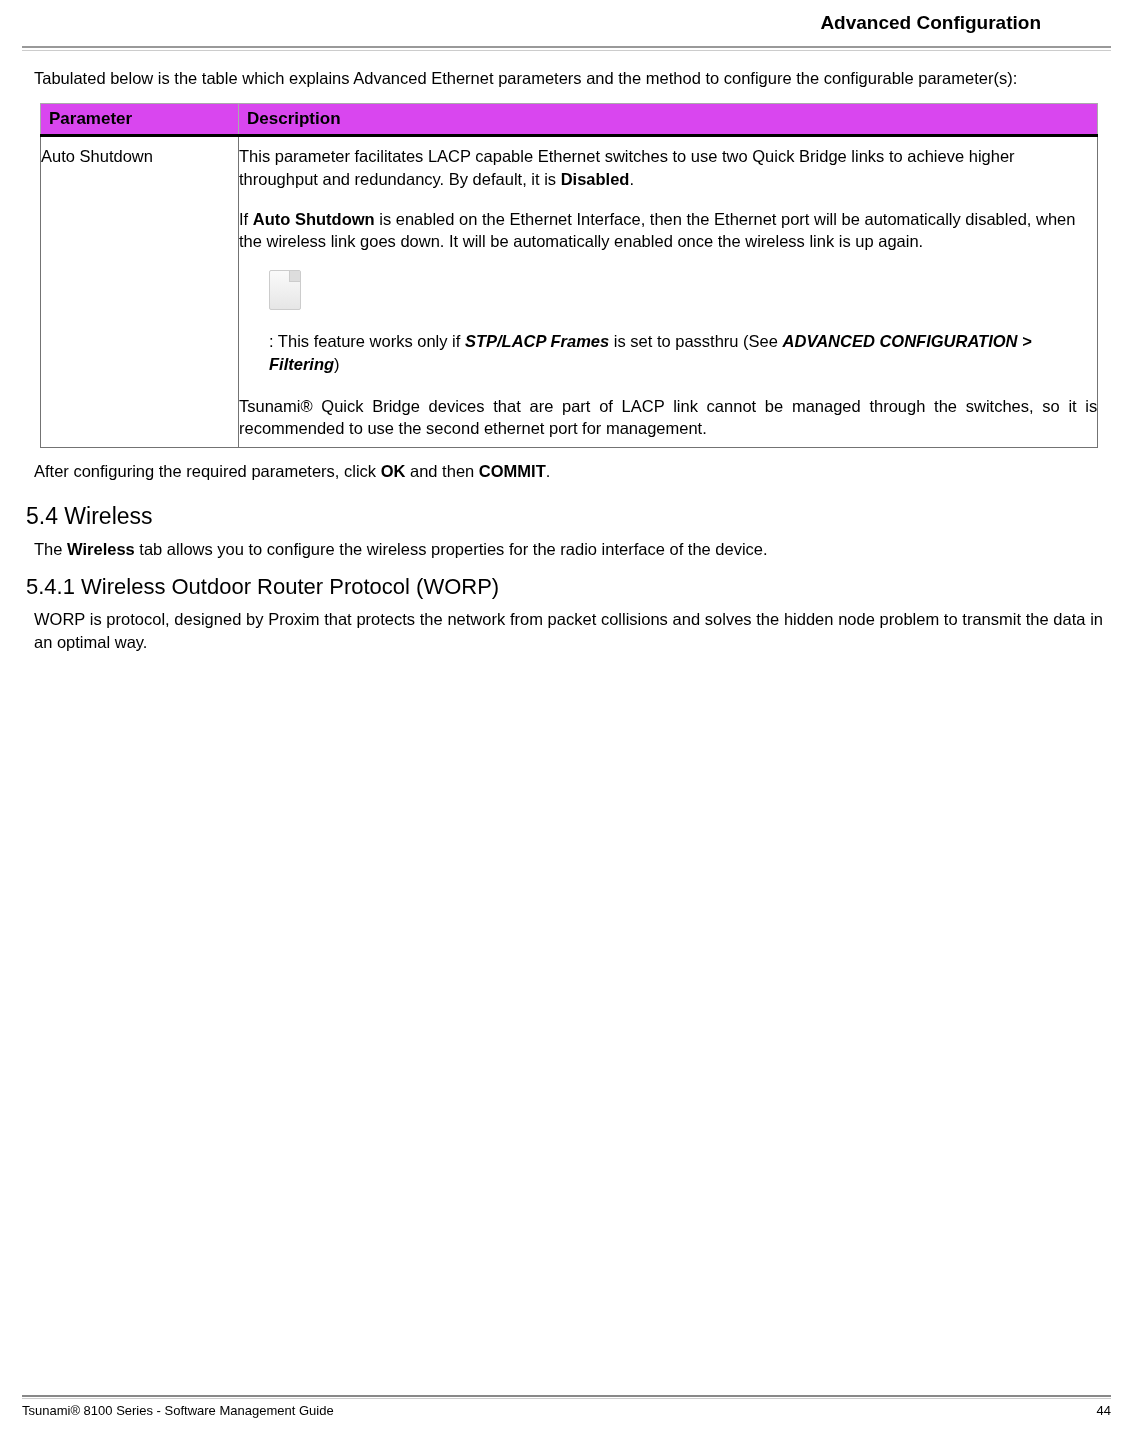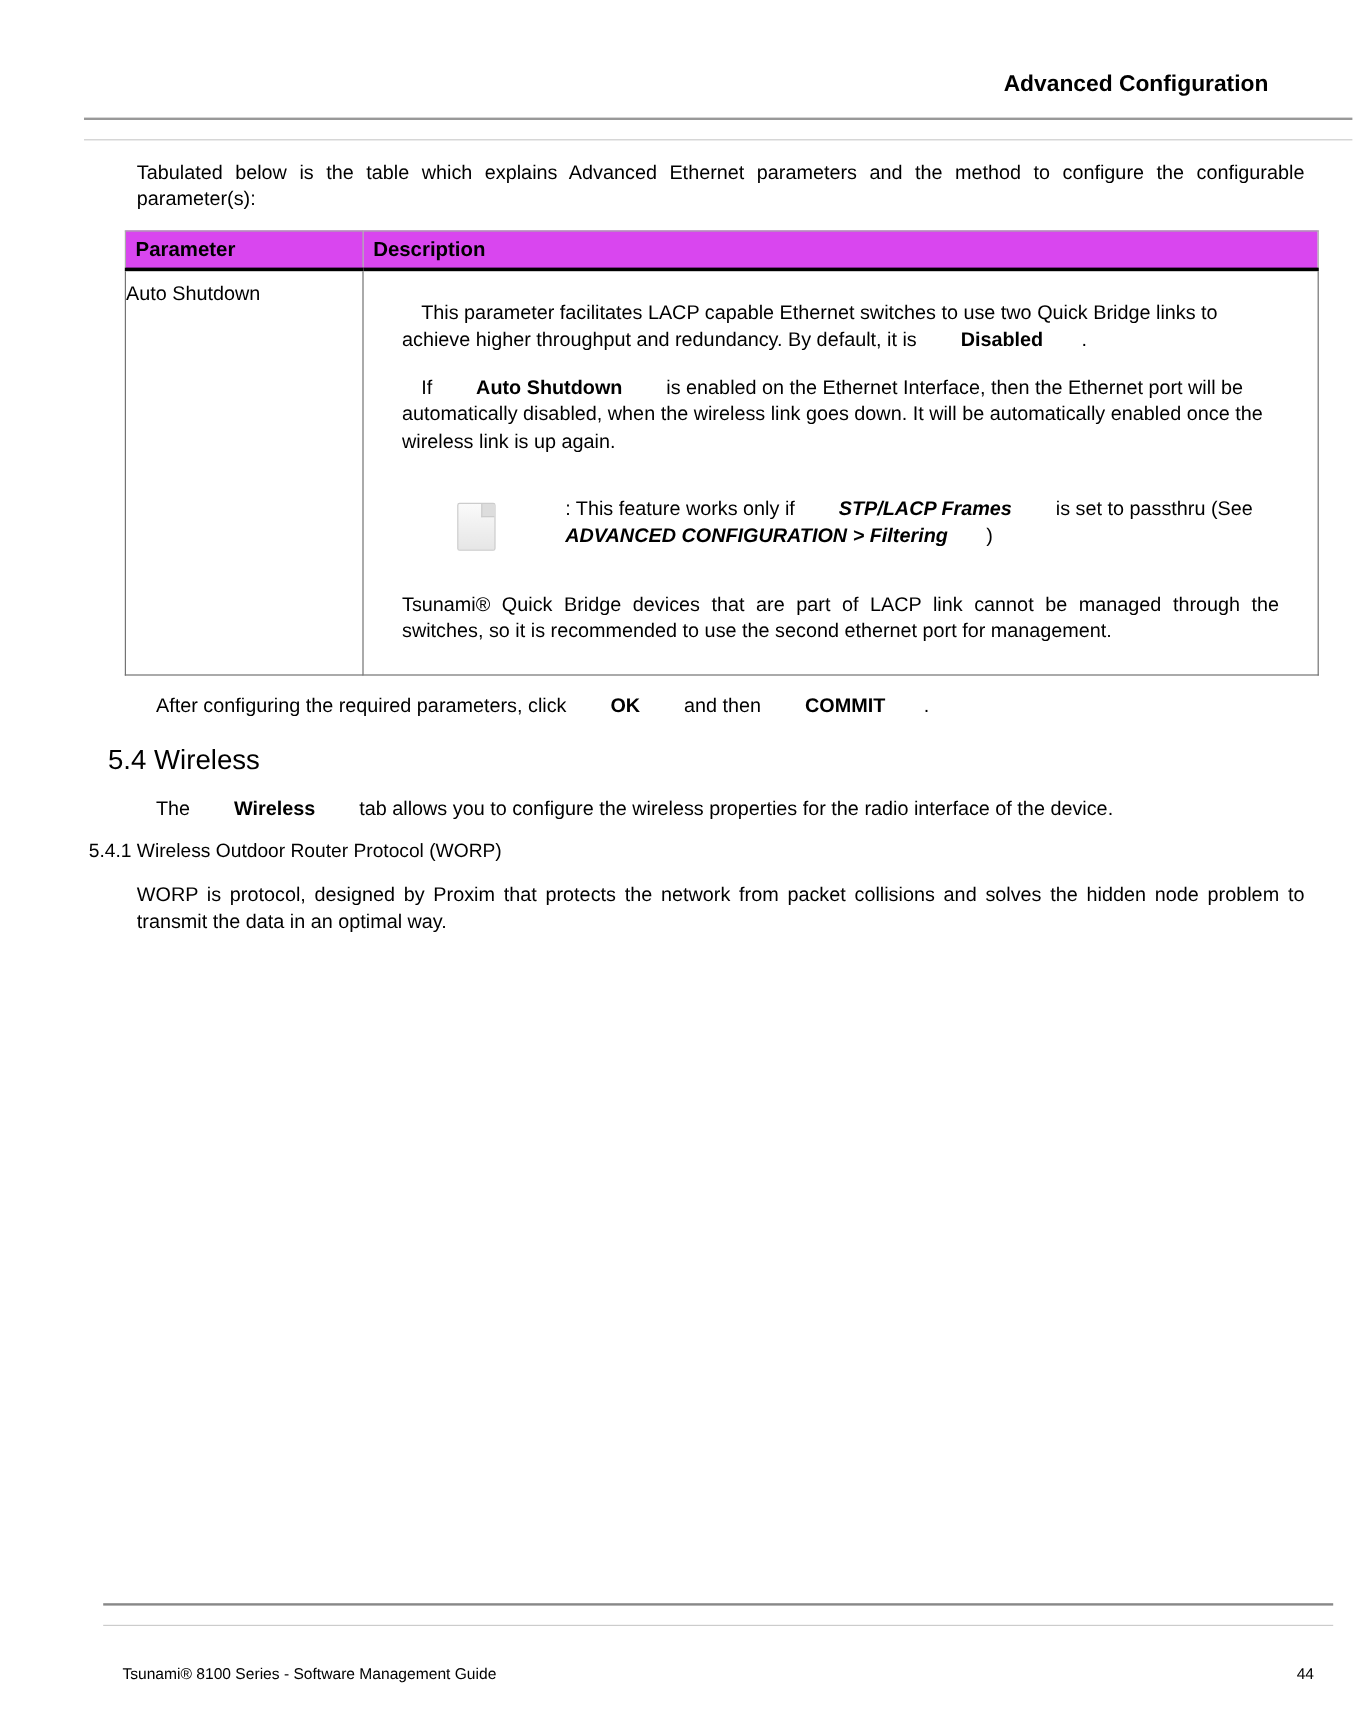--- a/index.html
+++ b/index.html
@@ -1,15 +1,15 @@
 <!DOCTYPE html>
 <html><head>
   <meta charset="utf-8">
   <style>
-    * { box-sizing: border-box; margin: 16px; padding: 0; }
+    * { box-sizing: border-box; margin: 0; padding: 0; }
     body {
       font-family: Arial, Helvetica, sans-serif;
       font-size: 16.5px;
       color: #000;
       background: #fff;
       width: 1133px;
       height: 1432px;
       position: relative;
       padding: 12px 22px 0 22px;
     }
@@ -56,24 +56,25 @@
       border: 1px solid #737373;
       padding: 8px 0;
       vertical-align: top;
       line-height: 1.35;
     }
     .param-table td.param-cell { width: 198px; }
     .desc-block p { margin-bottom: 18px; }
     .desc-block p:last-child { margin-bottom: 0; text-align: justify; }
     .note-wrap {
       display: flex;
-      align-items: flex-end;
-      gap: 10px;
+      align-items: flex-start;
+      gap: 20px;
       padding-left: 30px;
       margin-bottom: 18px;
+      flex-direction: column;
     }
     .note-icon {
       width: 32px;
       height: 40px;
       flex-shrink: 0;
       border: 1px solid #ccc;
       background: linear-gradient(180deg, #fafafa 0%, #e6e6e6 100%);
       position: relative;
       border-radius: 2px;
     }
@@ -89,21 +90,21 @@
     .note-text { line-height: 1.4; }
     .after-config {
       margin-bottom: 22px;
     }
     h2.section {
       font-size: 23px;
       font-weight: normal;
       margin-bottom: 8px;
     }
     h3.subsection {
-      font-size: 16px;
+      font-size: 22px;
       font-weight: normal;
       margin: 14px 0 8px 0;
     }
     .body-p {
       line-height: 1.35;
       text-align: justify;
       margin-bottom: 8px;
     }
     .footer {
       position: absolute;

